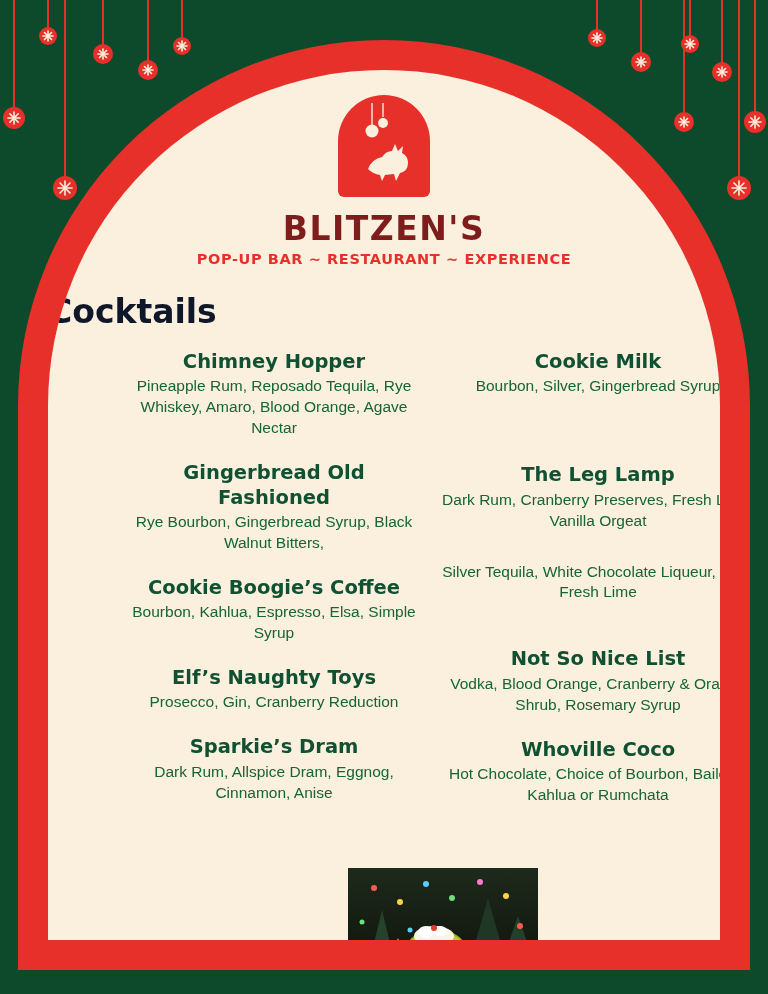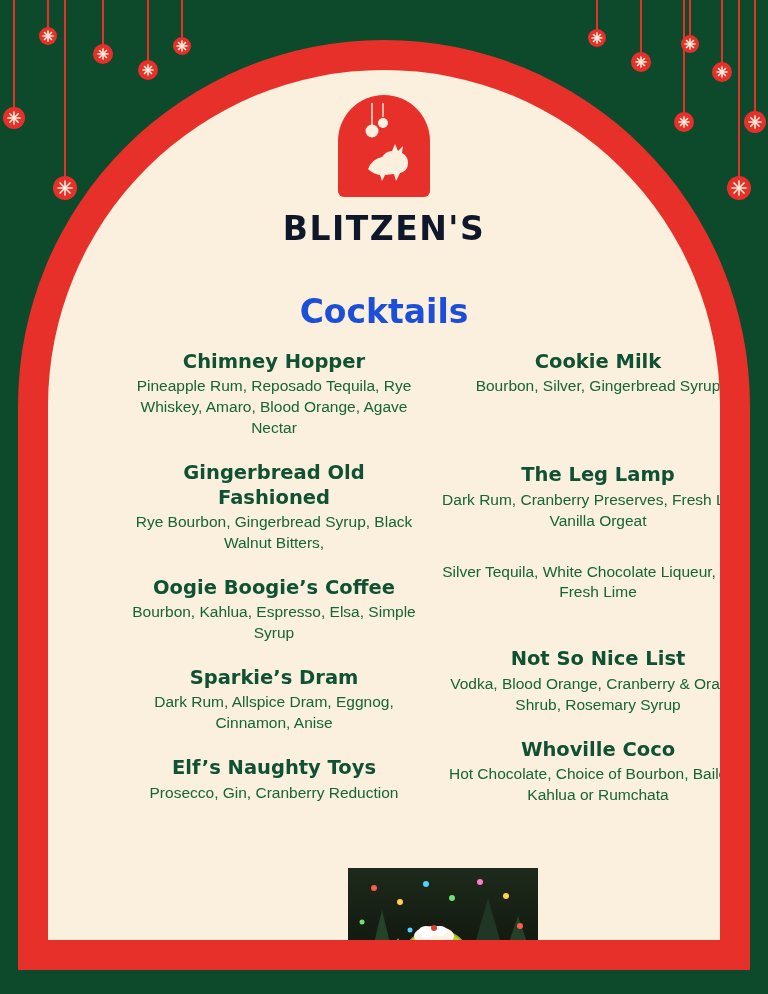--- a/index.html
+++ b/index.html
@@ -60,43 +60,42 @@
     background: #e8302a;
     border-radius: 46px 46px 6px 6px;
     position: relative;
   }
   .logo-badge svg { display: block; }
   .brand-name {
     margin-top: 12px;
     font-size: 33px;
     font-weight: bold;
     letter-spacing: 1.5px;
-    color: #0f172a;
+    color: #7f1d1d;
     font-family: "DejaVu Sans", sans-serif;
     text-align: center;
   }
   .brand-sub {
     margin-top: 3px;
     font-size: 14.5px;
     font-weight: bold;
     letter-spacing: 0.6px;
     color: #e8302a;
     font-family: "DejaVu Sans", sans-serif;
   }
 
   
   .section-title {
     position: absolute;
     left: 0;
     right: 0;
     top: 222px;
-    text-align: center;
     font-size: 33px;
     font-weight: bold;
-    color: #1d4ed8;
+    color: #0f172a;
     font-family: "DejaVu Sans", sans-serif;
   }
 
   
   .menu {
     position: absolute;
     left: 48px;
     top: 280px;
     width: 672px;
     display: flex;
@@ -265,50 +264,51 @@
         <g stroke="#faf0dd" stroke-width="1.4" fill="none">
           <line x1="34" y1="8" x2="34" y2="30"></line>
           <line x1="45" y1="8" x2="45" y2="22"></line>
         </g>
         <circle cx="34" cy="36" r="6.5" fill="#faf0dd"></circle>
         <circle cx="45" cy="28" r="5" fill="#faf0dd"></circle>
         <path d="M30 74 q4 -10 14 -12 q4 -6 10 -6 l3 -7 l3 7 l5 -5 l-1 7 q6 3 6 10 q0 8 -8 10 l-4 8 l-2 -7 l-9 1 l-3 6 l-2 -6 q-7 -1 -12 -6 z" fill="#faf0dd"></path>
       </svg>
     </div>
     <div class="brand-name">BLITZEN'S</div>
+    <div class="brand-sub">POP-UP BAR ~ RESTAURANT ~ EXPERIENCE</div>
   </div>
 
   <div class="section-title">Cocktails</div>
 
   <div class="menu">
     <div class="col col-left">
 
       <div class="item">
         <div class="item-name">Chimney Hopper</div>
         <div class="item-desc">Pineapple Rum, Reposado Tequila, Rye Whiskey, Amaro, Blood Orange, Agave Nectar</div>
       </div>
 
       <div class="item">
         <div class="item-name">Gingerbread Old Fashioned</div>
         <div class="item-desc">Rye Bourbon, Gingerbread Syrup, Black Walnut Bitters,</div>
       </div>
 
       <div class="item">
-        <div class="item-name">Oogie Boogie’s Coffee</div>
+        <div class="item-name">Cookie Boogie’s Coffee</div>
         <div class="item-desc">Bourbon, Kahlua, Espresso, Elsa, Simple Syrup</div>
+      </div>
+
+      <div class="item">
+        <div class="item-name">Elf’s Naughty Toys</div>
+        <div class="item-desc">Prosecco, Gin, Cranberry Reduction</div>
       </div>
 
       <div class="item">
         <div class="item-name">Sparkie’s Dram</div>
         <div class="item-desc">Dark Rum, Allspice Dram, Eggnog, Cinnamon, Anise</div>
-      </div>
-
-      <div class="item">
-        <div class="item-name">Elf’s Naughty Toys</div>
-        <div class="item-desc">Prosecco, Gin, Cranberry Reduction</div>
       </div>
 
     </div>
 
     <div class="col col-right">
 
       <div class="item">
         <div class="item-name">Cookie Milk</div>
         <div class="item-desc">Bourbon, Silver, Gingerbread Syrup</div>
       </div>

